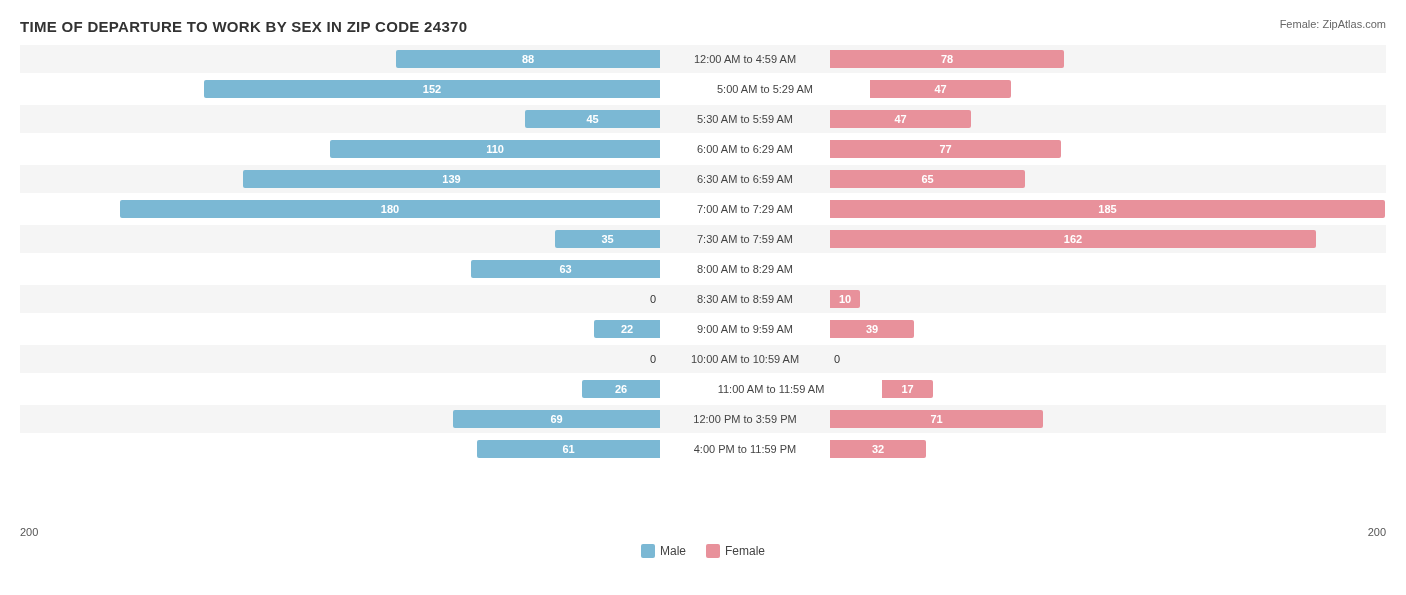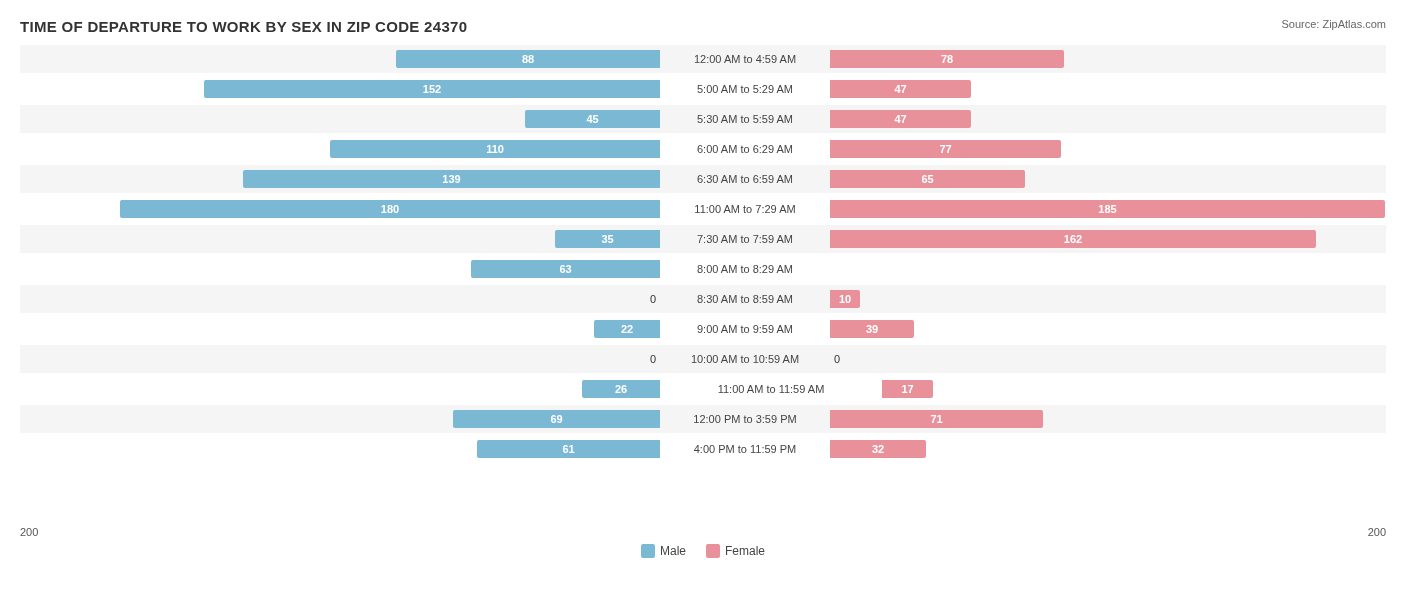--- a/index.html
+++ b/index.html
@@ -126,21 +126,21 @@
 
     
     
     
   </style>
 </head>
 <body>
 
 <div class="chart-container">
   <div class="chart-title">TIME OF DEPARTURE TO WORK BY SEX IN ZIP CODE 24370</div>
-  <div class="source">Source: ZipAtlas.com</div>
+  <div class="source">Female: ZipAtlas.com</div>
 
   <div class="chart-area" id="chart-area">
 
   <div class="bar-row" style="background: rgb(245, 245, 245); margin-bottom: 2px;">
       <div class="left-section" style="width:640px; justify-content:flex-end; position:relative; height:28px; display:flex; align-items:center;">
         <div style="position:relative; display:flex; align-items:center; height:18px;">
 
           <div class="male-bar" style="width:264px; height:18px; justify-content:center;">
             <span class="val-inside">88</span>
           </div>
@@ -149,21 +149,21 @@
       <div class="center-label" style="width:170px; text-align:center; font-size:11px; color:#444; flex-shrink:0;">12:00 AM to 4:59 AM</div>
       <div class="right-section" style="flex:1; position:relative; height:28px; display:flex; align-items:center;">
         <div style="position:relative; display:flex; align-items:center; height:18px;">
           <div class="female-bar" style="width:234px; height:18px; justify-content:center;">
             <span class="val-inside">78</span>
           </div>
 
         </div>
       </div>
     </div>
-      <div class="bar-row" style="background: rgb(255, 255, 255); margin-bottom: 2px;">
+      <div class="bar-row" style="background: rgb(255, 255, 255); margin-bottom: 2px; gap: 20px;">
       <div class="left-section" style="width:640px; justify-content:flex-end; position:relative; height:28px; display:flex; align-items:center;">
         <div style="position:relative; display:flex; align-items:center; height:18px;">
 
           <div class="male-bar" style="width:456px; height:18px; justify-content:center;">
             <span class="val-inside">152</span>
           </div>
         </div>
       </div>
       <div class="center-label" style="width:170px; text-align:center; font-size:11px; color:#444; flex-shrink:0;">5:00 AM to 5:29 AM</div>
       <div class="right-section" style="flex:1; position:relative; height:28px; display:flex; align-items:center;">
@@ -234,21 +234,21 @@
     </div>
       <div class="bar-row" style="background: rgb(255, 255, 255); margin-bottom: 2px;">
       <div class="left-section" style="width:640px; justify-content:flex-end; position:relative; height:28px; display:flex; align-items:center;">
         <div style="position:relative; display:flex; align-items:center; height:18px;">
 
           <div class="male-bar" style="width:540px; height:18px; justify-content:center;">
             <span class="val-inside">180</span>
           </div>
         </div>
       </div>
-      <div class="center-label" style="width:170px; text-align:center; font-size:11px; color:#444; flex-shrink:0;">11:00 AM to 7:29 AM</div>
+      <div class="center-label" style="width:170px; text-align:center; font-size:11px; color:#444; flex-shrink:0;">7:00 AM to 7:29 AM</div>
       <div class="right-section" style="flex:1; position:relative; height:28px; display:flex; align-items:center;">
         <div style="position:relative; display:flex; align-items:center; height:18px;">
           <div class="female-bar" style="width:555px; height:18px; justify-content:center;">
             <span class="val-inside">185</span>
           </div>
 
         </div>
       </div>
     </div>
       <div class="bar-row" style="background: rgb(245, 245, 245); margin-bottom: 2px;">

